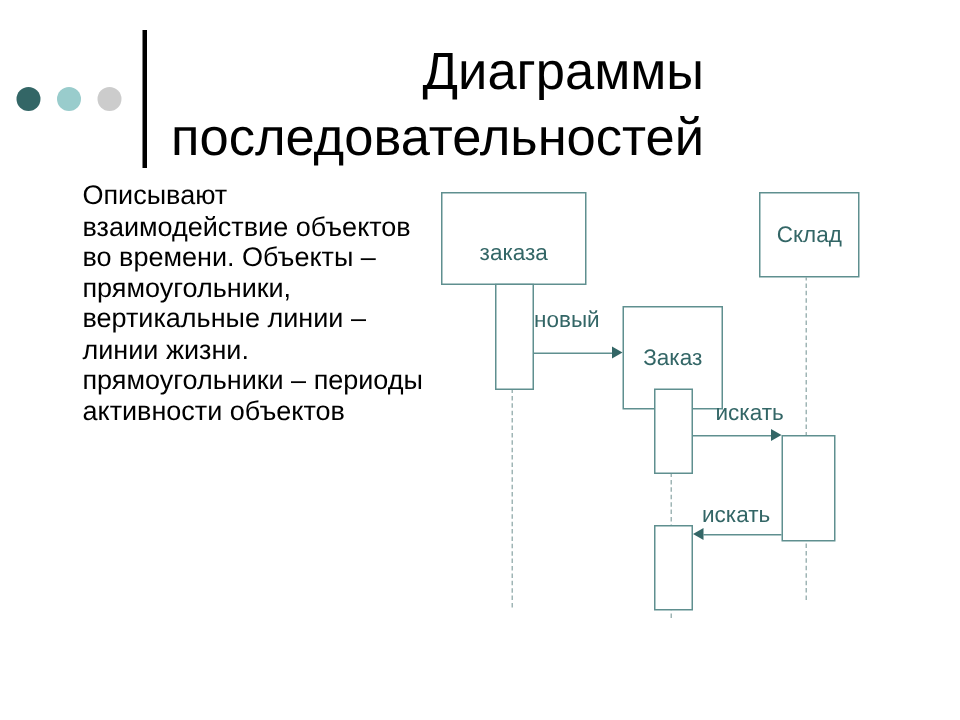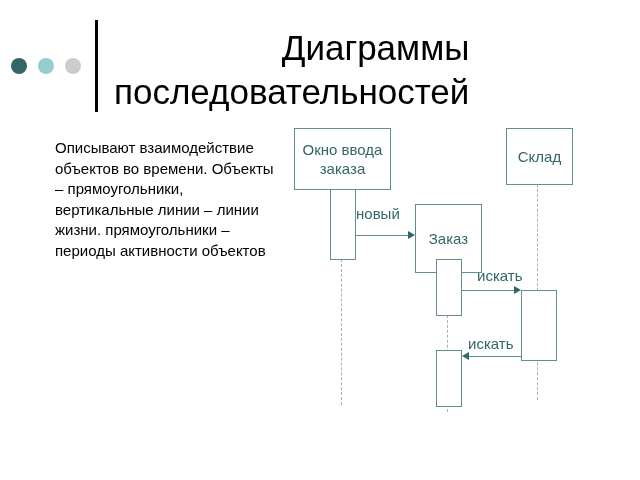--- a/index.html
+++ b/index.html
@@ -1,21 +1,21 @@
 <!DOCTYPE html>
 <html><head>
 <meta charset="utf-8">
 <style>
   html, body { margin:0; padding:0; }
   body { width:640px; height:480px; background:#ffffff; position:relative; overflow:hidden;
          font-family:"Liberation Sans", sans-serif; }
   .dot { position:absolute; width:16px; height:16px; border-radius:50%; top:58px; }
   .vbar { position:absolute; left:95px; top:20px; width:3px; height:92px; background:#000; }
   .title { position:absolute; left:114px; top:26px; font-size:35px; line-height:44px; color:#000; margin:0; font-weight:normal;text-align:right; }
-  .body-text { position:absolute; left:55px; top:138px; width:230px; font-size:15px; line-height:20.5px; color:#000; }
+  .body-text { position:absolute; left:55px; top:120px; width:230px; font-size:18px; line-height:20.5px; color:#000; }
   .body-text p { margin:0 0 4px 0; }
   .box { position:absolute; border:1px solid #5f8f8f; background:#fff; box-sizing:border-box;
          display:flex; align-items:center; justify-content:center; text-align:center;
          color:#336666; font-size:15px; line-height:19px; }
   .act { position:absolute; border:1px solid #5f8f8f; background:#fff; box-sizing:border-box; }
   .life { position:absolute; width:0; border-left:1px dashed #9fb5b5; }
   .msg-line { position:absolute; height:0; border-top:1px solid #5f8f8f; }
   .arrow-r { position:absolute; width:0; height:0; border-top:4px solid transparent; border-bottom:4px solid transparent; border-left:7px solid #336666; }
   .arrow-l { position:absolute; width:0; height:0; border-top:4px solid transparent; border-bottom:4px solid transparent; border-right:7px solid #336666; }
   .msg-label { position:absolute; color:#336666; font-size:15px; line-height:18px; }
@@ -38,21 +38,21 @@
 </div>
 
 <div>
 
   <div class="life" style="left:341px;top:259px;height:146px;"></div>
   <div class="life" style="left:447px;top:315px;height:97px;"></div>
   <div class="life" style="left:537px;top:184px;height:216px;"></div>
 
   <div class="box" style="left:294px;top:128px;width:97px;height:62px;">
     <span>
-      <span>Окно ввода</span><br>
+      <br>
       <span>заказа</span>
     </span>
   </div>
   <div class="box" style="left:506px;top:128px;width:67px;height:57px;">
     <span>Склад</span>
   </div>
   <div class="box" style="left:415px;top:204px;width:67px;height:69px;">
     <span>Заказ</span>
   </div>
 

